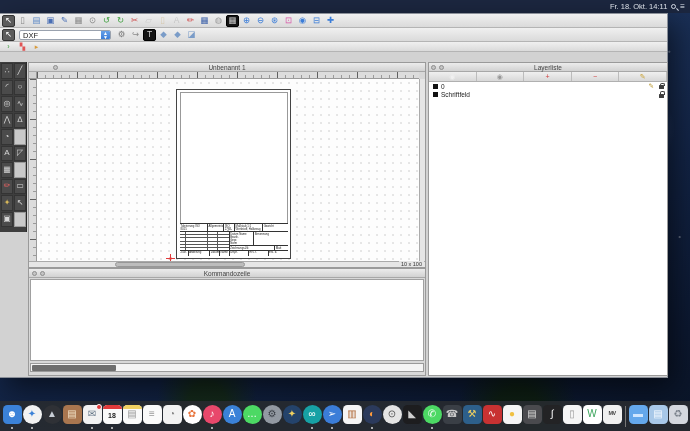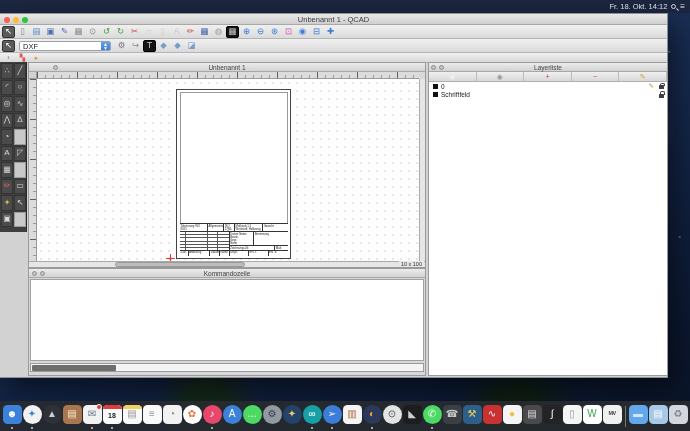--- a/index.html
+++ b/index.html
@@ -155,33 +155,27 @@
       <span style="display:flex;gap:4px;">
           <span class="status-icon"></span>
           <span class="status-icon"></span>
           <span class="status-icon"></span>
           <span class="status-icon"></span>
           <span class="status-icon"></span>
           <span class="status-icon"></span>
           <span class="status-icon"></span>
           <span class="status-icon"></span>
         </span>
-      <span class="mb-clock">Fr. 18. Okt.  14:12</span>
+      <span class="mb-clock">Fr. 18. Okt.  14:11</span>
       <span class="mag"></span>
       <span class="listico">≡</span>
     </span>
   </div>
 
   <div class="qwin">
-    <div class="titlebar">
-      <span class="tl red"></span>
-      <span class="tl yellow"></span>
-      <span class="tl green"></span>
-      <span class="wtitle">Unbenannt 1 - QCAD</span>
-    </div>
 
     <div class="tbar tbar1">
         <button class="tb pressed">
           <span>↖</span>
         </button>
         <button class="tb" style="color: rgb(138, 138, 138);">
           <span>▯</span>
         </button>
         <button class="tb" style="color: rgb(91, 135, 197);">
           <span>▤</span>

